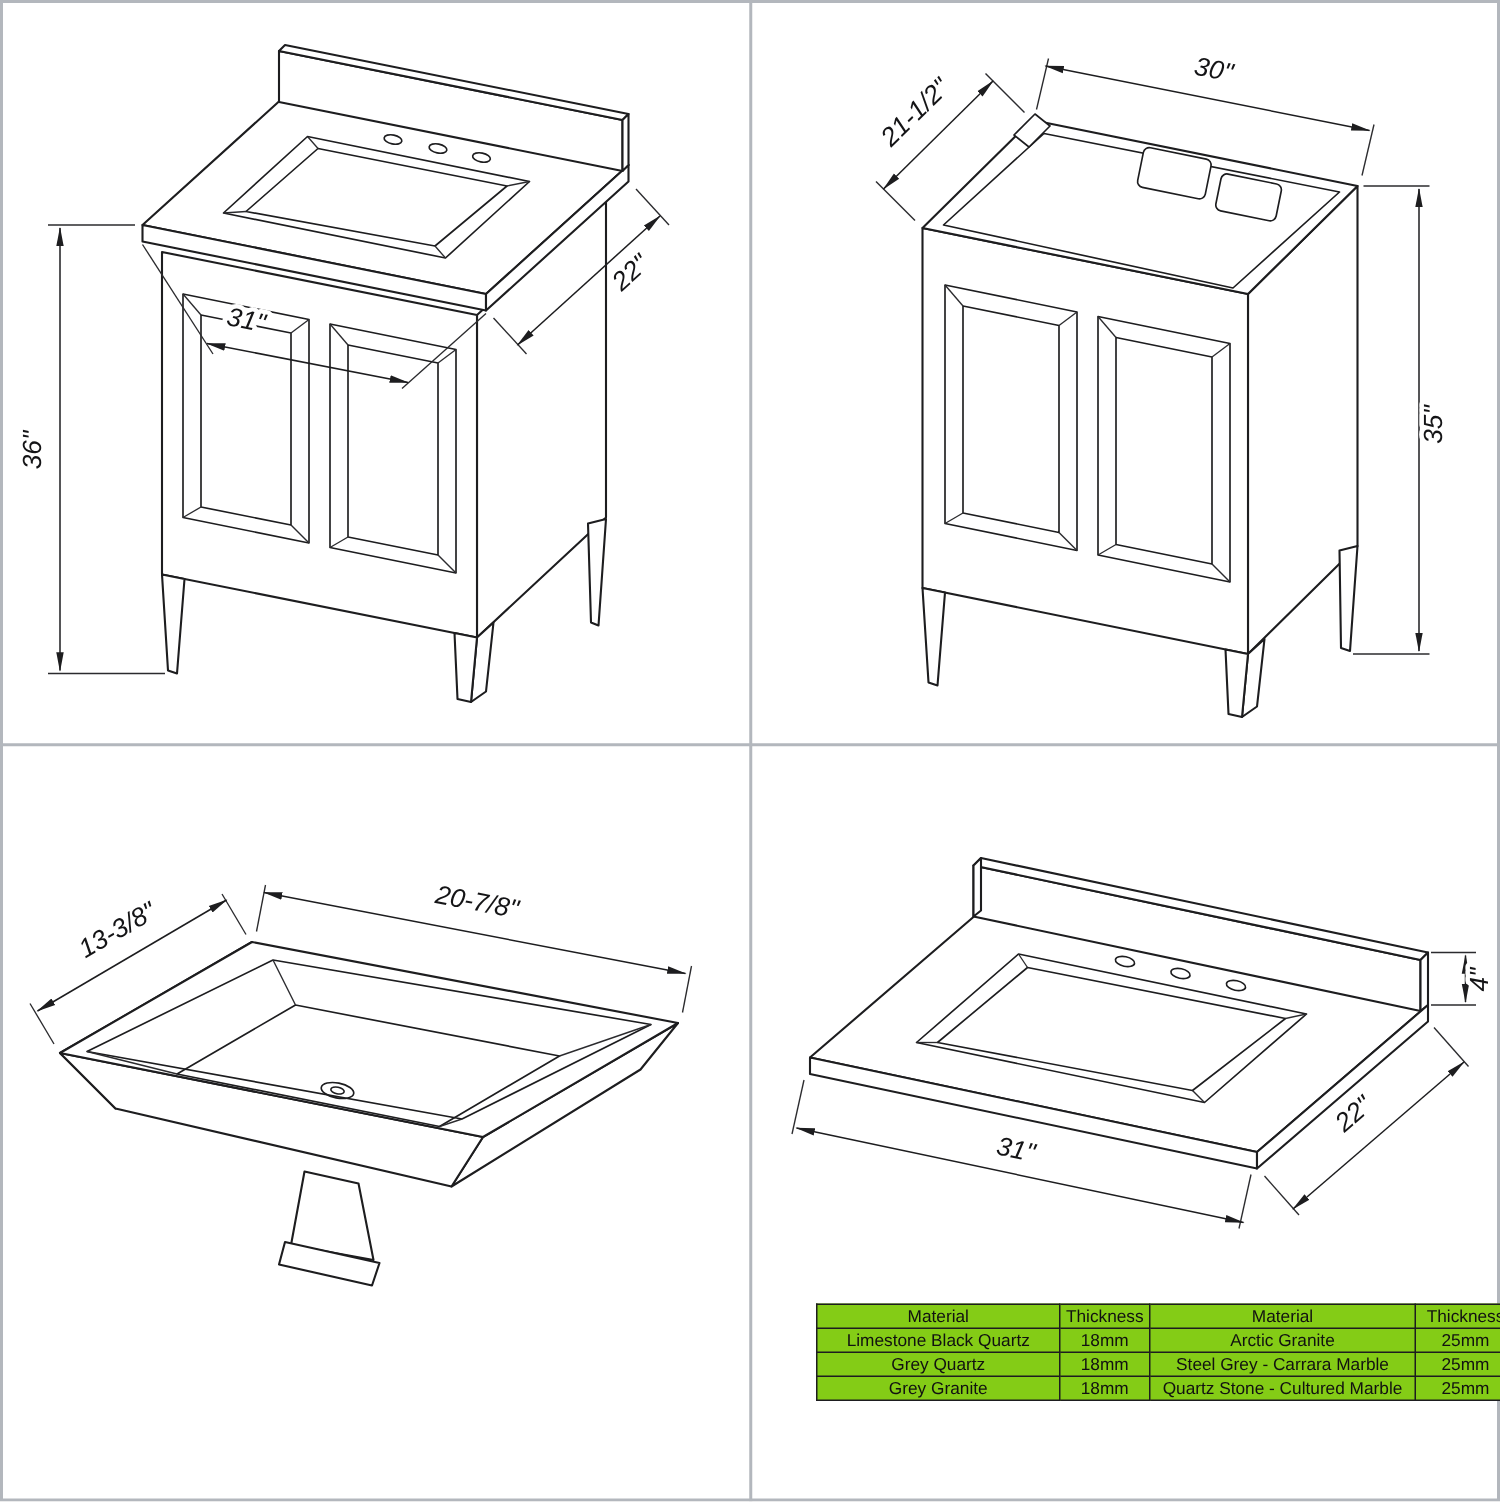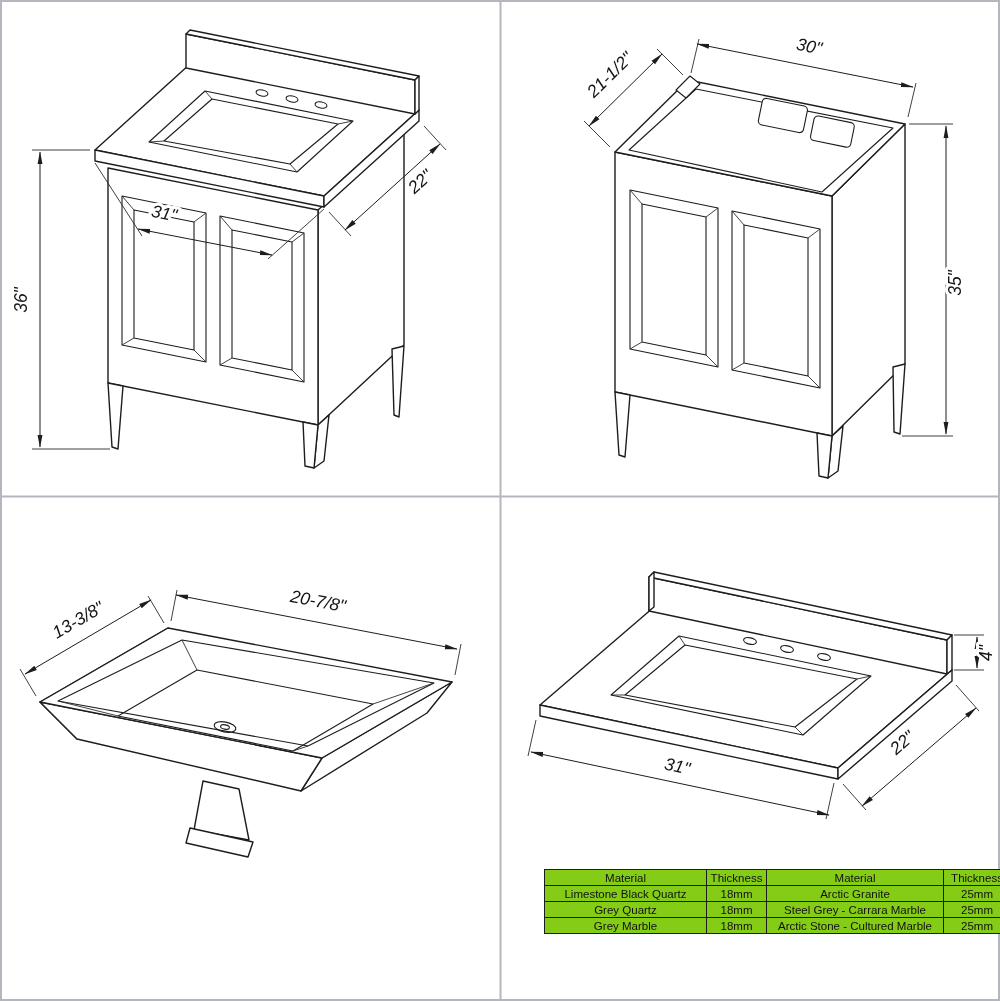--- a/index.html
+++ b/index.html
@@ -282,21 +282,21 @@
     <td>Arctic Granite</td>
     <td>25mm</td>
   </tr>
   <tr>
     <td>Grey Quartz</td>
     <td>18mm</td>
     <td>Steel Grey - Carrara Marble</td>
     <td>25mm</td>
   </tr>
   <tr>
-    <td>Grey Marble</td>
+    <td>Grey Granite</td>
     <td>18mm</td>
-    <td>Arctic Stone - Cultured Marble</td>
+    <td>Quartz Stone - Cultured Marble</td>
     <td>25mm</td>
   </tr>
 </tbody>
     </table>
 
 </div>
 
 </body></html>

